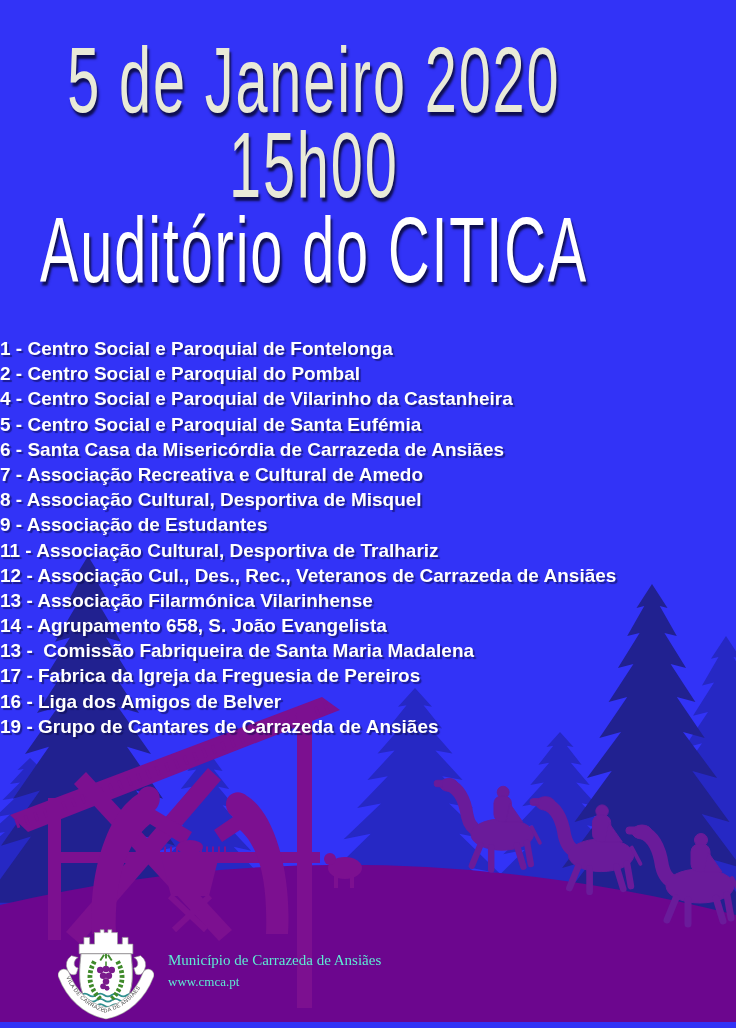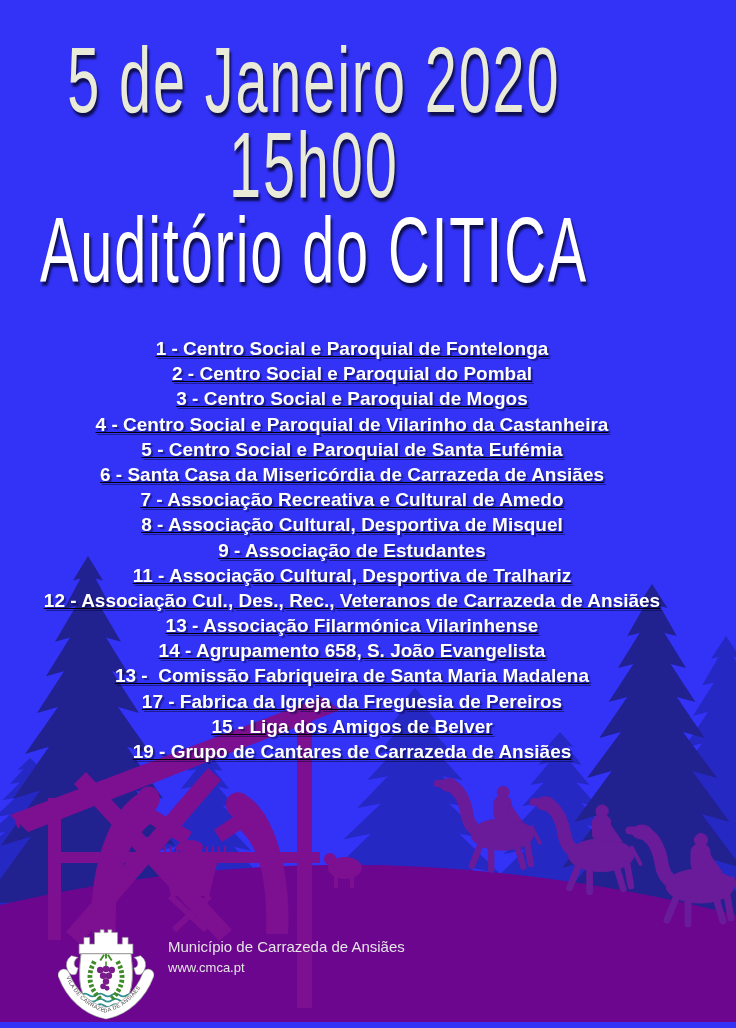--- a/index.html
+++ b/index.html
@@ -15,31 +15,31 @@
   .title-line{height:85px;display:flex;align-items:center;justify-content:center;}
   .title-line .tx{
     display:inline-block;transform:scaleX(0.62);transform-origin:50% 50%;
     font-size:93px;font-weight:400;letter-spacing:3px;white-space:nowrap;
     text-shadow:3px 4px 3px rgba(8,8,50,0.85);
   }
   .cream .tx{color:#e9ead8;}
   .white .tx{color:#ffffff;}
 
   
-  .list-block{position:absolute;top:336px;left:0;width:704px;text-align:center;z-index:5;text-decoration:underline;}
+  .list-block{position:absolute;top:336px;left:0;width:704px;text-align:left;z-index:5;}
   .list-item{
     height:25.2px;line-height:25.2px;
     font-size:19px;font-weight:700;color:#ffffff;white-space:pre;
     text-shadow:2px 2px 1px rgba(10,10,70,0.55);
   }
 
   
   .footer{position:absolute;left:58px;top:920px;display:flex;z-index:6;align-items:flex-start;}
   .crest{width:96px;height:102px;flex:0 0 auto;}
-  .footer-text{margin:16px 0 0 14px;color:#e5e5e5;font-family:Liberation Sans, sans-serif;}
+  .footer-text{margin:30px 0 0 14px;color:#5eead4;font-family:Liberation Serif, serif;}
   .footer-line1{font-size:15px;line-height:21px;}
   .footer-line2{font-size:13px;line-height:21px;}
 </style>
 </head>
 <body>
 
 <div class="poster">
 
   <svg class="bg-art" viewBox="0 0 736 1028" aria-hidden="true">
     <defs>
@@ -124,34 +124,33 @@
       <span class="tx">15h00</span>
     </div>
     <div class="title-line white">
       <span class="tx">Auditório do CITICA</span>
     </div>
   </div>
 
   <div class="list-block">
     <div class="list-item">1 - Centro Social e Paroquial de Fontelonga</div>
     <div class="list-item">2 - Centro Social e Paroquial do Pombal</div>
-    <div class="list-item">3 - Centro Social e Paroquial de Mogos</div>
     <div class="list-item">4 - Centro Social e Paroquial de Vilarinho da Castanheira</div>
     <div class="list-item">5 - Centro Social e Paroquial de Santa Eufémia</div>
     <div class="list-item">6 - Santa Casa da Misericórdia de Carrazeda de Ansiães</div>
     <div class="list-item">7 - Associação Recreativa e Cultural de Amedo</div>
     <div class="list-item">8 - Associação Cultural, Desportiva de Misquel</div>
     <div class="list-item">9 - Associação de Estudantes</div>
     <div class="list-item">11 - Associação Cultural, Desportiva de Tralhariz</div>
     <div class="list-item">12 - Associação Cul., Des., Rec., Veteranos de Carrazeda de Ansiães</div>
     <div class="list-item">13 - Associação Filarmónica Vilarinhense</div>
     <div class="list-item">14 - Agrupamento 658, S. João Evangelista</div>
     <div class="list-item">13 -  Comissão Fabriqueira de Santa Maria Madalena</div>
     <div class="list-item">17 - Fabrica da Igreja da Freguesia de Pereiros</div>
-    <div class="list-item">15 - Liga dos Amigos de Belver</div>
+    <div class="list-item">16 - Liga dos Amigos de Belver</div>
     <div class="list-item">19 - Grupo de Cantares de Carrazeda de Ansiães</div>
   </div>
 
   <div class="footer">
     <svg class="crest" viewBox="0 0 100 104">
 
       <path d="M22,34 L22,24 L27,24 L27,17 L33,17 L33,24 L38,24 L38,12 L44,12 L44,9
                L48,9 L48,12 L52,12 L52,9 L56,9 L56,12 L62,12 L62,24 L67,24 L67,17
                L73,17 L73,24 L78,24 L78,34 Z" fill="#ffffff" stroke="#9a9a9a" stroke-width="0.7"></path>
 

